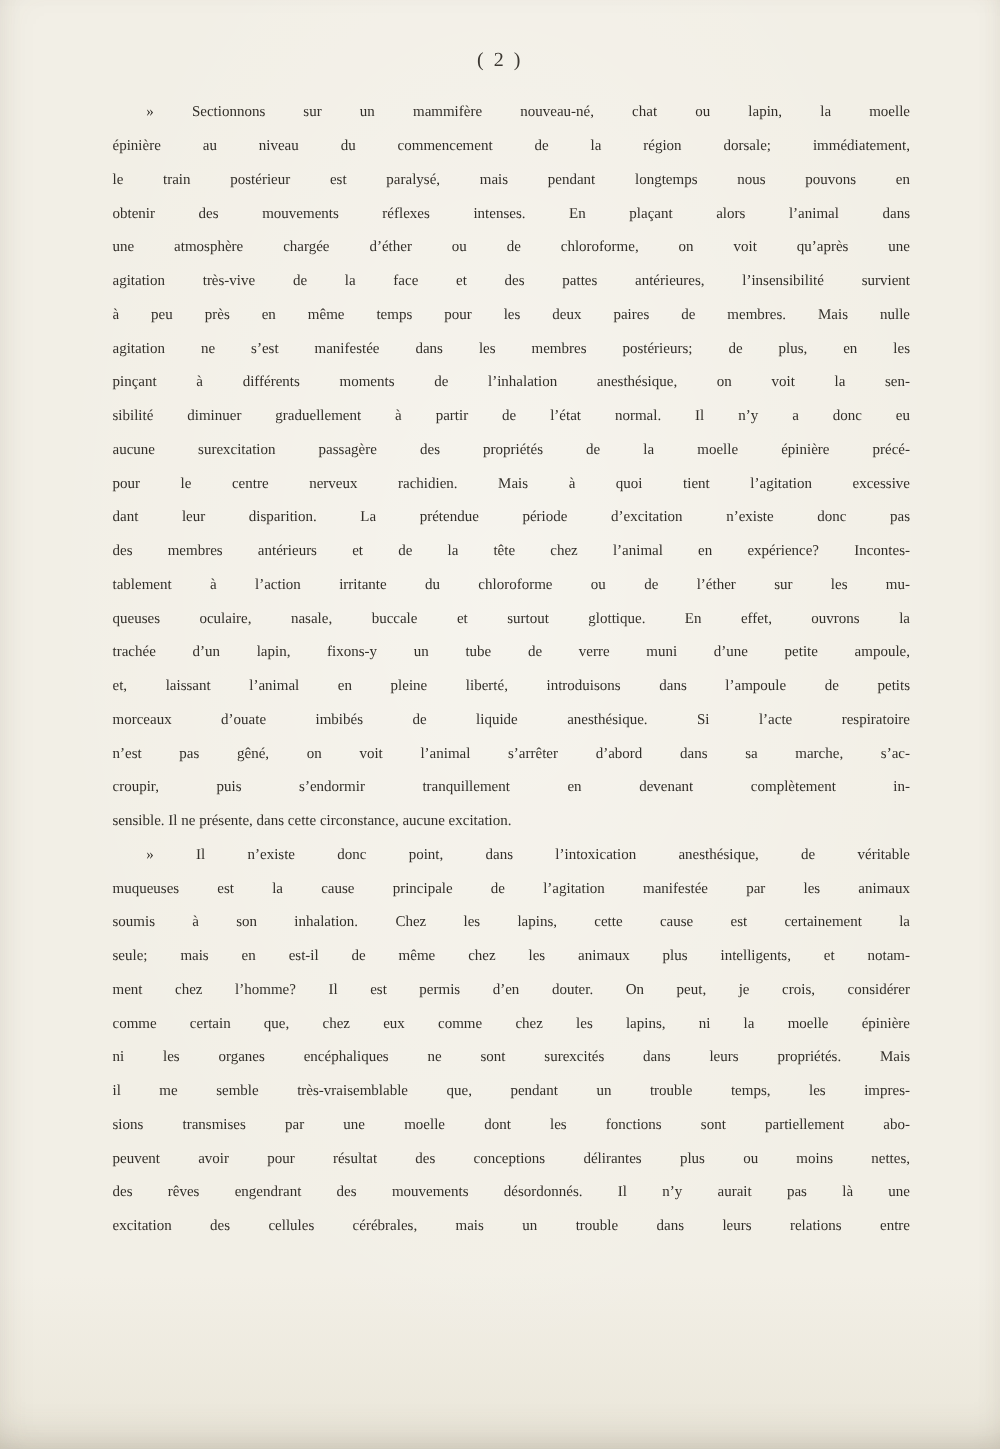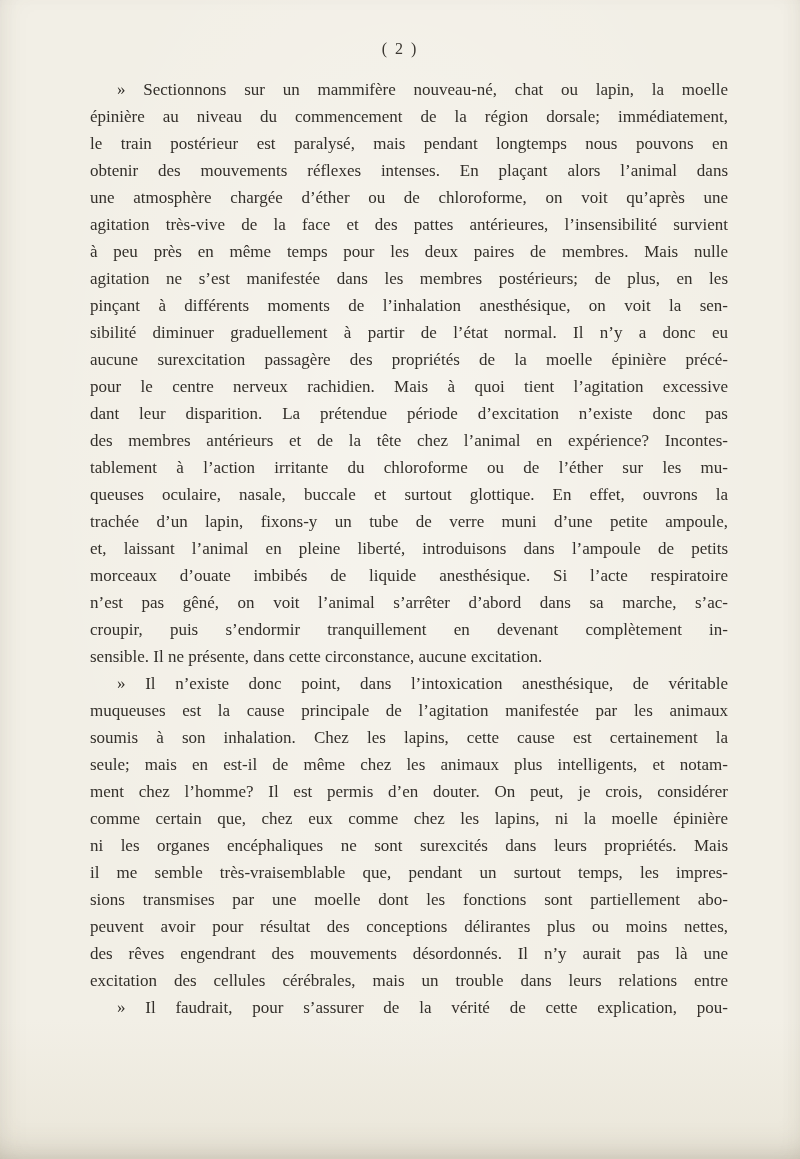--- a/index.html
+++ b/index.html
@@ -29,21 +29,21 @@
   }
   .page-number {
     padding-top: 40px;
     text-align: center;
     font-size: 16px;
     letter-spacing: 2px;
     color: #3c3832;
   }
   .text-block {
     margin: 18px 72px 0 90px; 
-    font-size: 17px;
+    font-size: 12px;
     line-height: 27px;
   }
   .paragraph {
     margin: 0;
     padding: 0;
   }
   .line {
     text-align: justify;
     text-align-last: justify;
     white-space: normal;
@@ -88,23 +88,20 @@
         <div class="line last-unjustified">sensible. Il ne présente, dans cette circonstance, aucune excitation.</div>
       </div>
     <div class="paragraph">
         <div class="line first-line">» Il n’existe donc point, dans l’intoxication anesthésique, de véritable</div>
         <div class="line">muqueuses est la cause principale de l’agitation manifestée par les animaux</div>
         <div class="line">soumis à son inhalation. Chez les lapins, cette cause est certainement la</div>
         <div class="line">seule; mais en est-il de même chez les animaux plus intelligents, et notam-</div>
         <div class="line">ment chez l’homme? Il est permis d’en douter. On peut, je crois, considérer</div>
         <div class="line">comme certain que, chez eux comme chez les lapins, ni la moelle épinière</div>
         <div class="line">ni les organes encéphaliques ne sont surexcités dans leurs propriétés. Mais</div>
-        <div class="line">il me semble très-vraisemblable que, pendant un surtout temps, les impres-</div>
+        <div class="line">il me semble très-vraisemblable que, pendant un trouble temps, les impres-</div>
         <div class="line">sions transmises par une moelle dont les fonctions sont partiellement abo-</div>
         <div class="line">peuvent avoir pour résultat des conceptions délirantes plus ou moins nettes,</div>
         <div class="line">des rêves engendrant des mouvements désordonnés. Il n’y aurait pas là une</div>
         <div class="line">excitation des cellules cérébrales, mais un trouble dans leurs relations entre</div>
       </div>
-    <div class="paragraph">
-        <div class="line first-line">» Il faudrait, pour s’assurer de la vérité de cette explication, pou-</div>
-      </div>
   </div>
 </div>
 
 </body></html>

